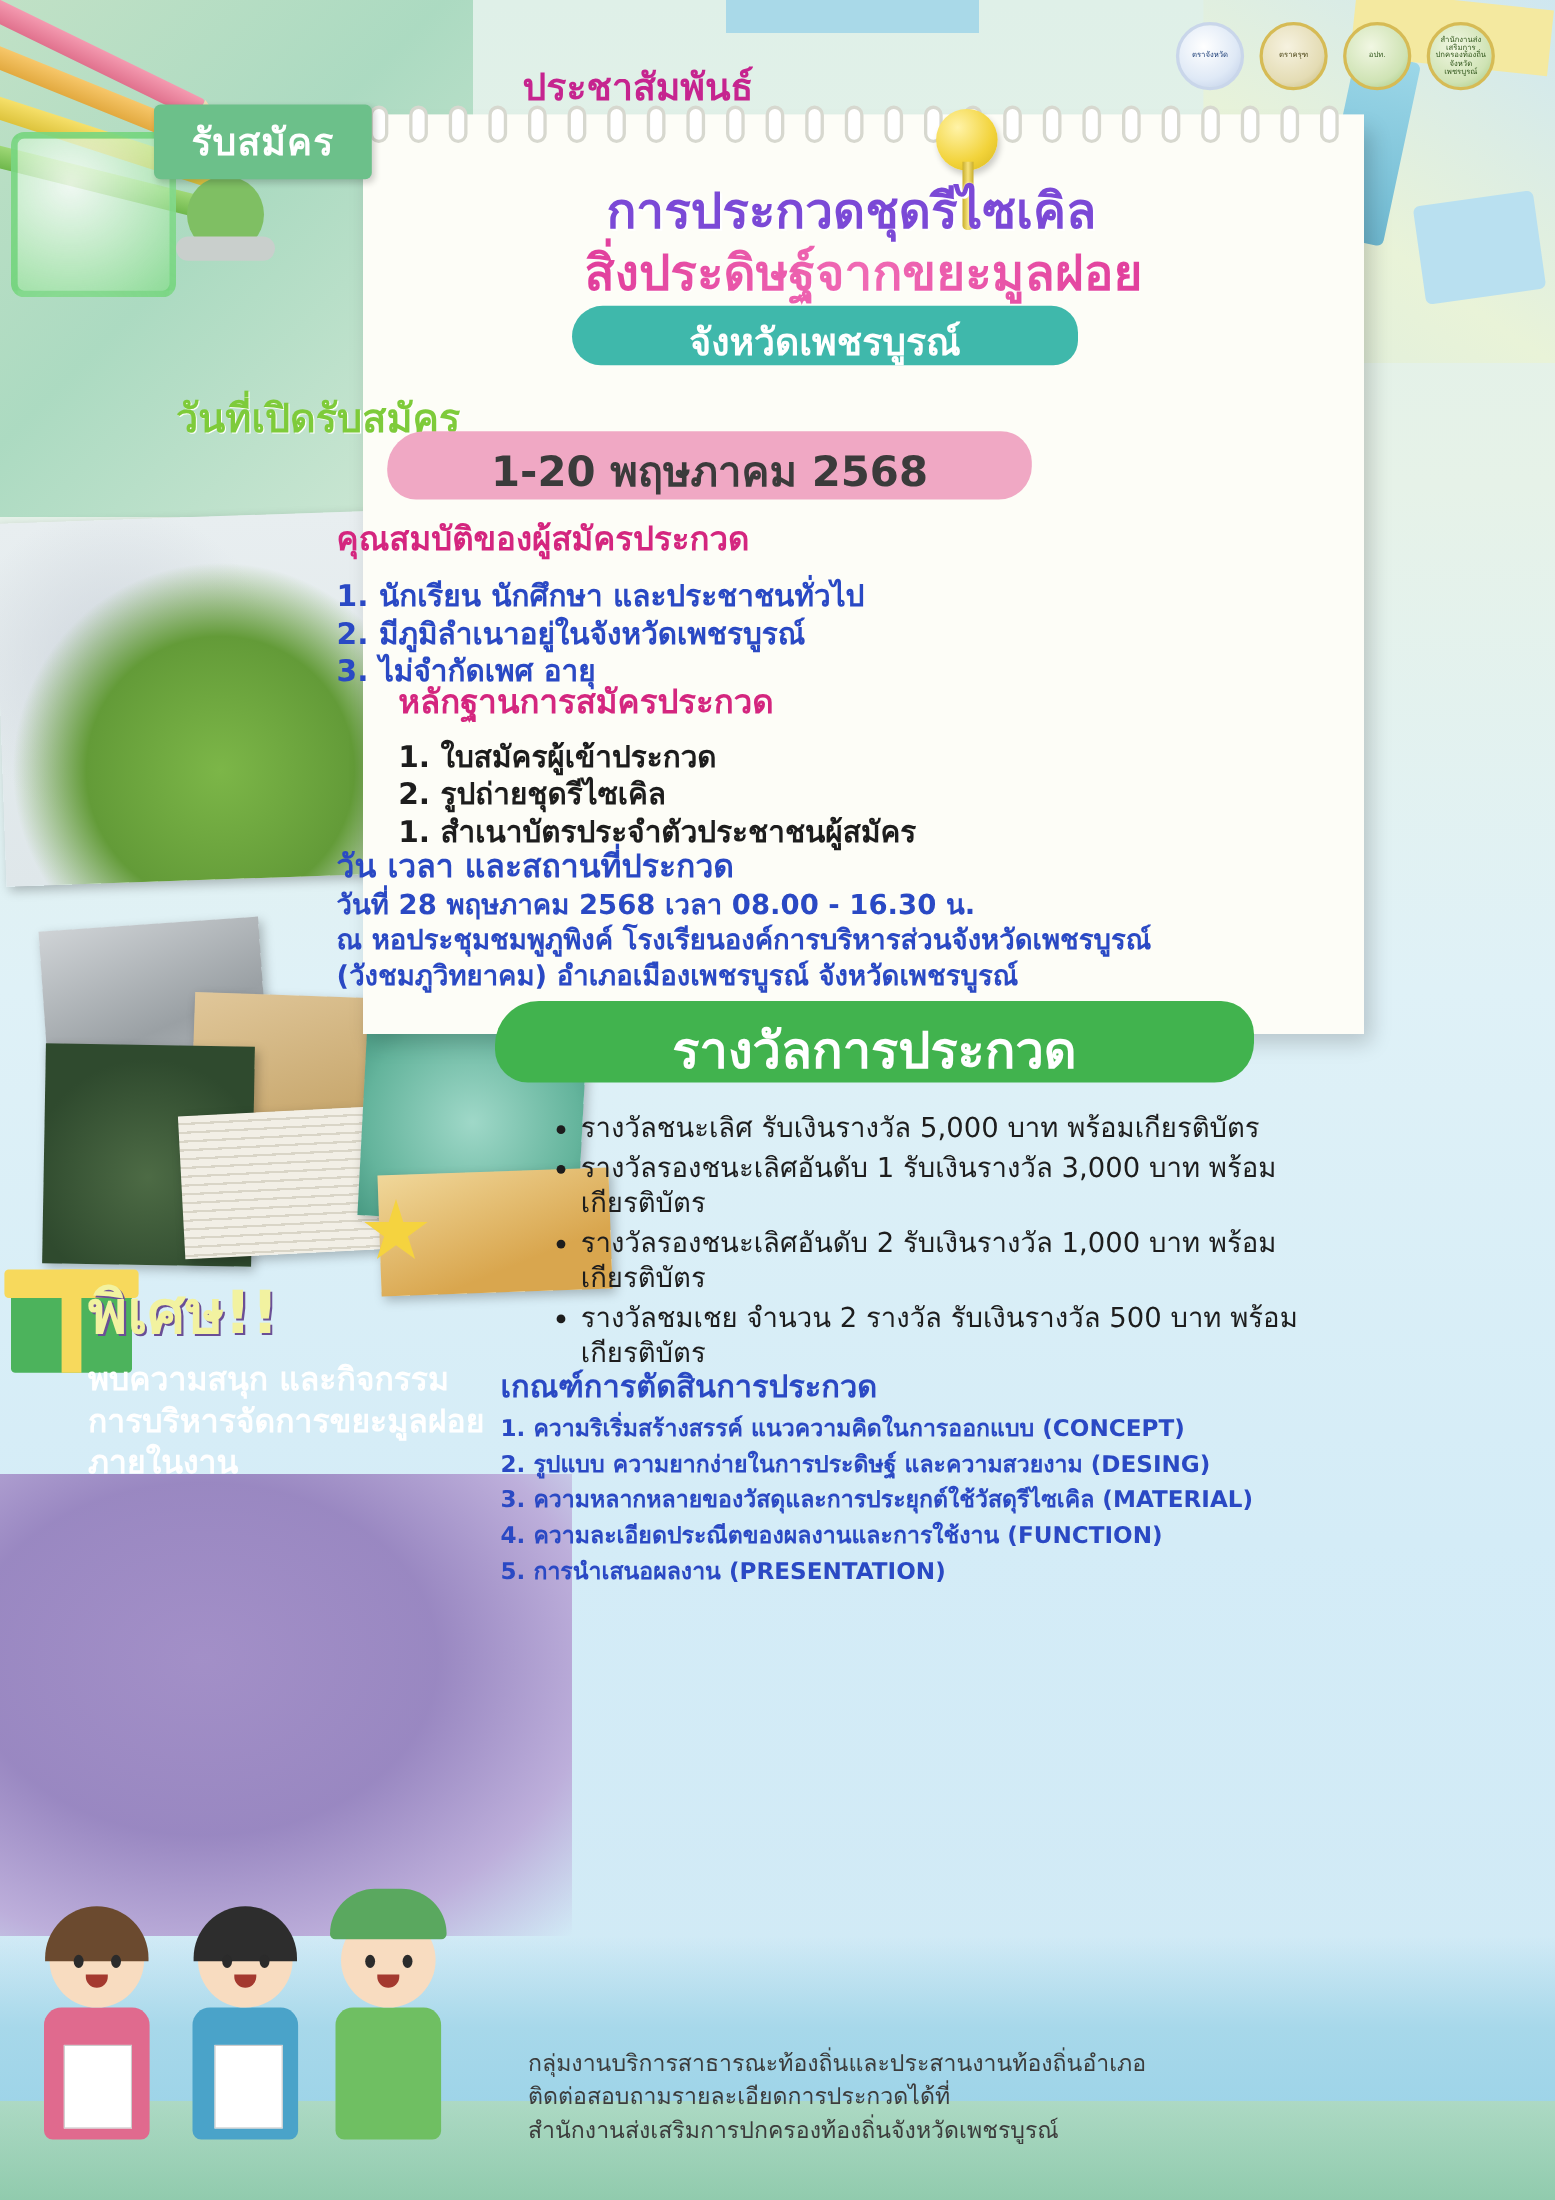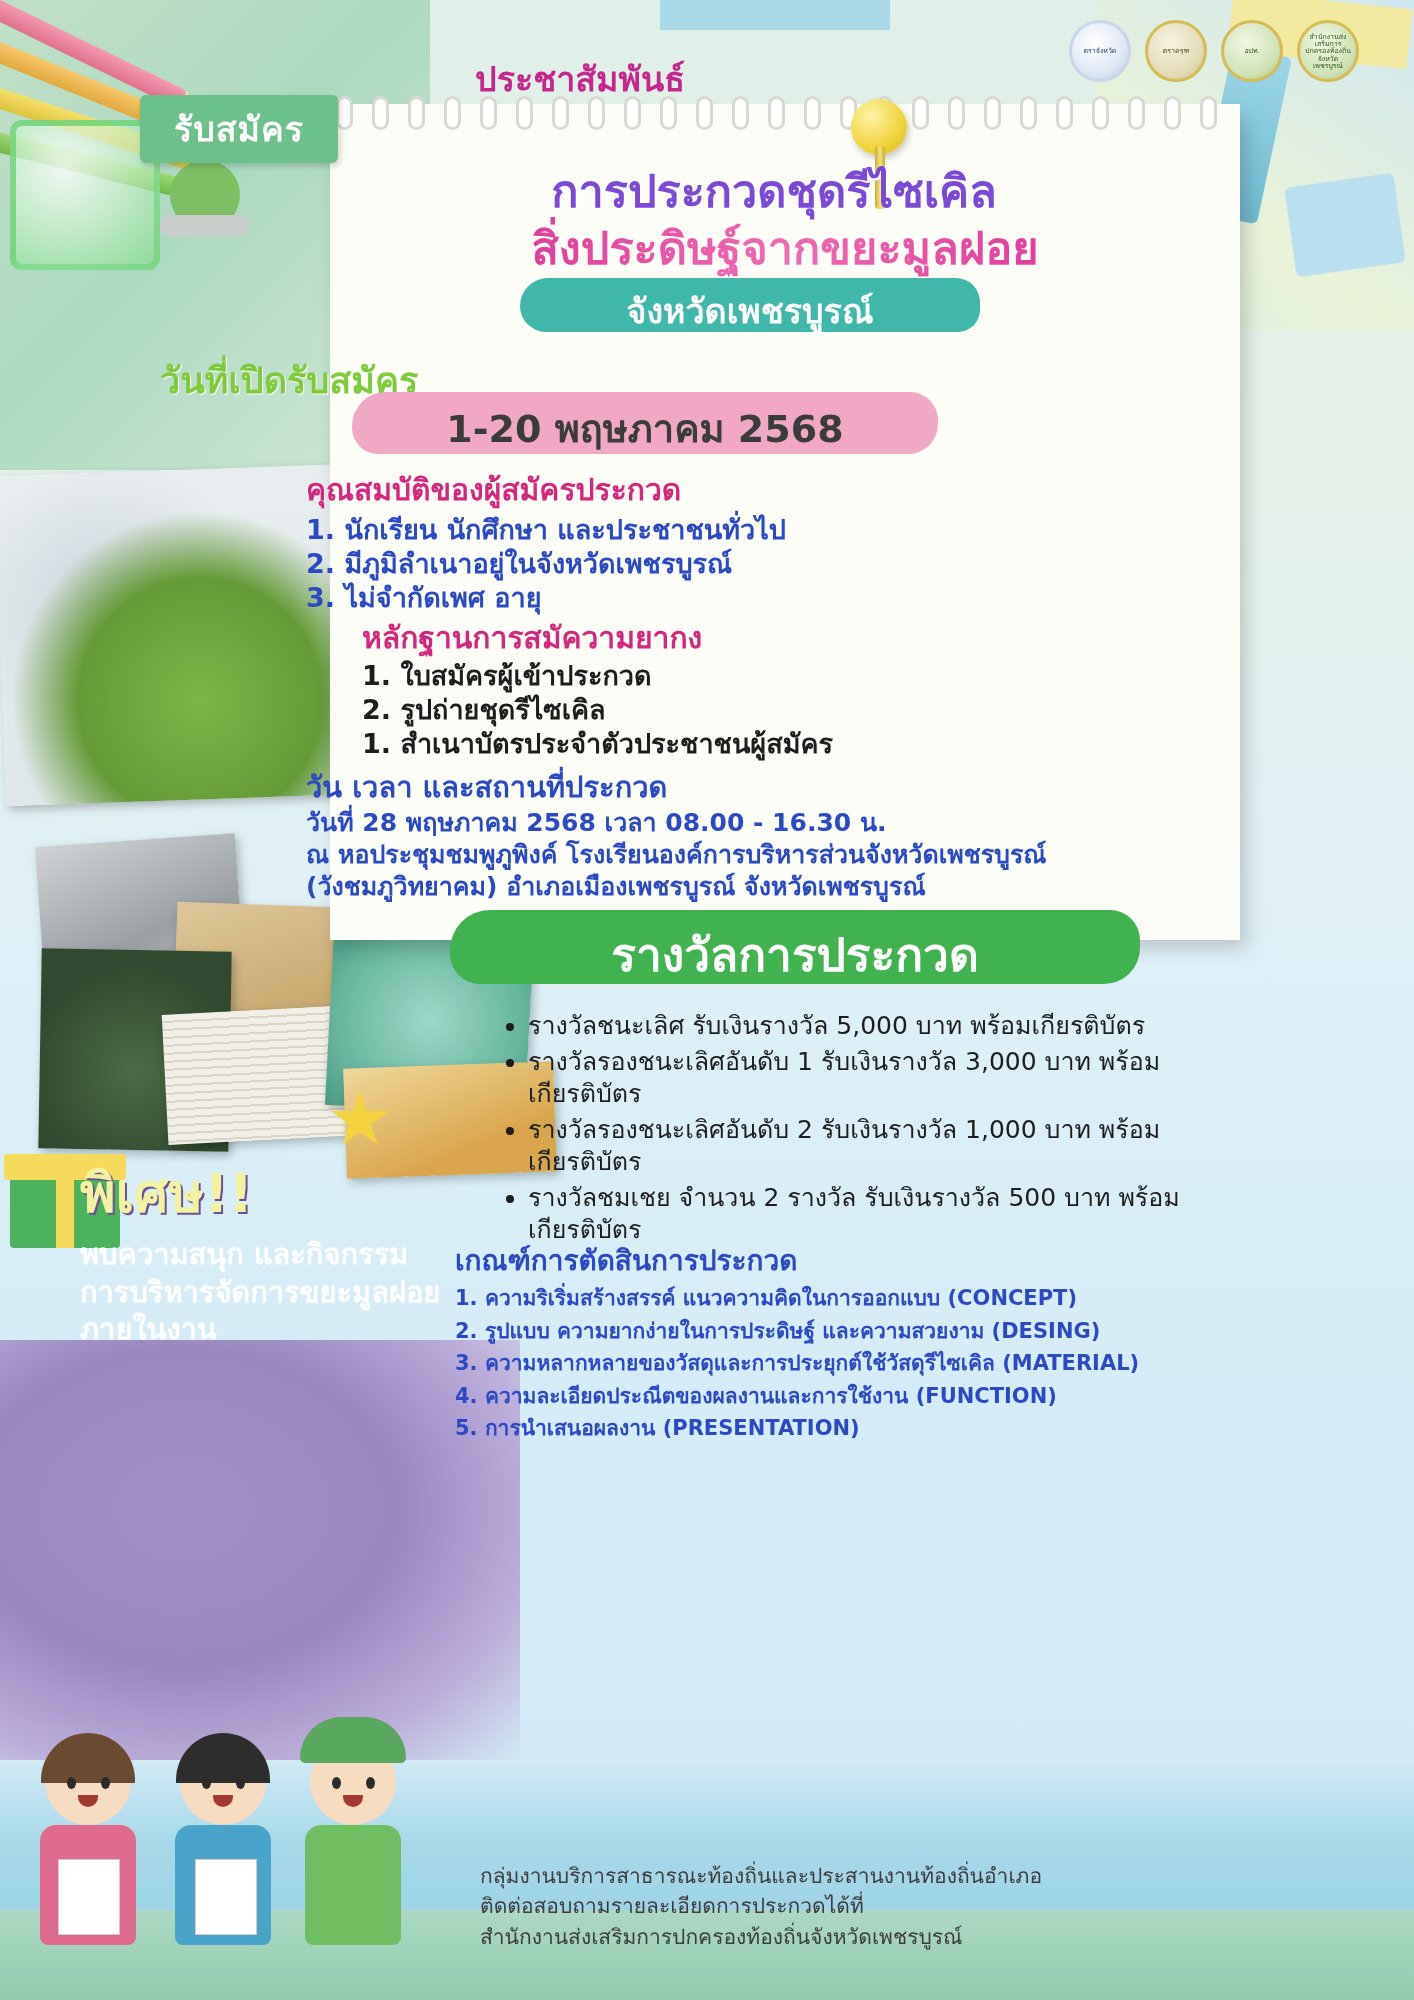--- a/index.html
+++ b/index.html
@@ -116,21 +116,21 @@
     position:absolute; left:352px; top:392px; width:586px; height:62px;
     background:#f0a8c4; border-radius:34px 28px 30px 26px;
   }
   .date-text{
     position:absolute; left:352px; top:398px; width:586px; text-align:center;
     font-size:38px; font-weight:bold; color:#3b3b3b;
   }
   .sec-head{
     position:absolute; font-size:30px; font-weight:bold; color:#d4267f;
   }
-  .li{ position:absolute; font-size:27px; font-weight:bold; color:#2a49c4; }
+  .li{ position:absolute; font-size:27px; font-weight:bold; color:#2a49c4;margin-top:12px; }
   .li.dark{ color:#1d1d1d; }
   .info-head{ position:absolute; font-size:29px; font-weight:bold; color:#2a49c4;}
   .info-line{ position:absolute; font-size:25px; font-weight:bold; color:#2a49c4;}
 
   .prize-band{
     position:absolute; left:450px; top:910px; width:690px; height:74px;
     background:#41b34e; border-radius:40px 30px 36px 30px;
     filter:blur(.2px);
   }
   .prize-title{
@@ -324,21 +324,21 @@
 
 <div class="open-label thai">วันที่เปิดรับสมัคร</div>
 <div class="date-band"></div>
 <div class="date-text thai">1-20 พฤษภาคม 2568</div>
 
 <div class="sec-head thai" style="left:306px; top:466px;">คุณสมบัติของผู้สมัครประกวด</div>
 <div class="li thai" style="left:306px; top:508px;">1. นักเรียน นักศึกษา และประชาชนทั่วไป</div>
 <div class="li thai" style="left:306px; top:542px;">2. มีภูมิลำเนาอยู่ในจังหวัดเพชรบูรณ์</div>
 <div class="li thai" style="left:306px; top:576px;">3. ไม่จำกัดเพศ อายุ</div>
 
-<div class="sec-head thai" style="left:362px; top:614px;">หลักฐานการสมัความยากง</div>
+<div class="sec-head thai" style="left:362px; top:614px;">หลักฐานการสมัครประกวด</div>
 <div class="li dark thai" style="left:362px; top:654px;">1. ใบสมัครผู้เข้าประกวด</div>
 <div class="li dark thai" style="left:362px; top:688px;">2. รูปถ่ายชุดรีไซเคิล</div>
 <div class="li dark thai" style="left:362px; top:722px;">1. สำเนาบัตรประจำตัวประชาชนผู้สมัคร</div>
 
 <div class="info-head thai" style="left:306px; top:764px;">วัน เวลา และสถานที่ประกวด</div>
 <div class="info-line thai" style="left:306px; top:802px;">วันที่ 28 พฤษภาคม 2568 เวลา 08.00 - 16.30 น.</div>
 <div class="info-line thai" style="left:306px; top:834px;">ณ หอประชุมชมพูภูพิงค์ โรงเรียนองค์การบริหารส่วนจังหวัดเพชรบูรณ์</div>
 <div class="info-line thai" style="left:306px; top:866px;">(วังชมภูวิทยาคม) อำเภอเมืองเพชรบูรณ์ จังหวัดเพชรบูรณ์</div>
 
 <div class="prize-band"></div>

